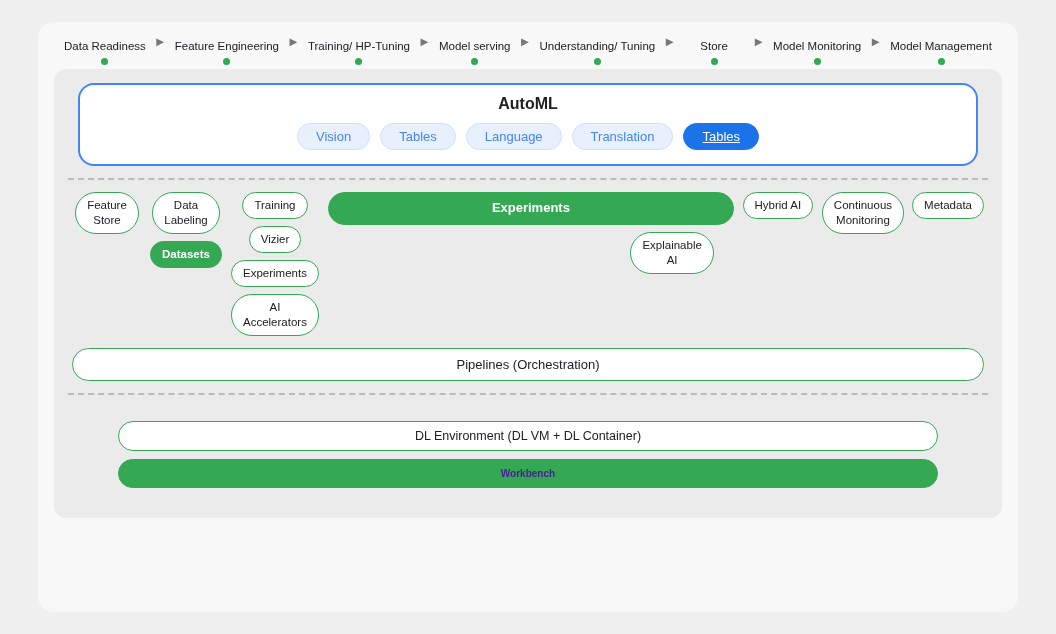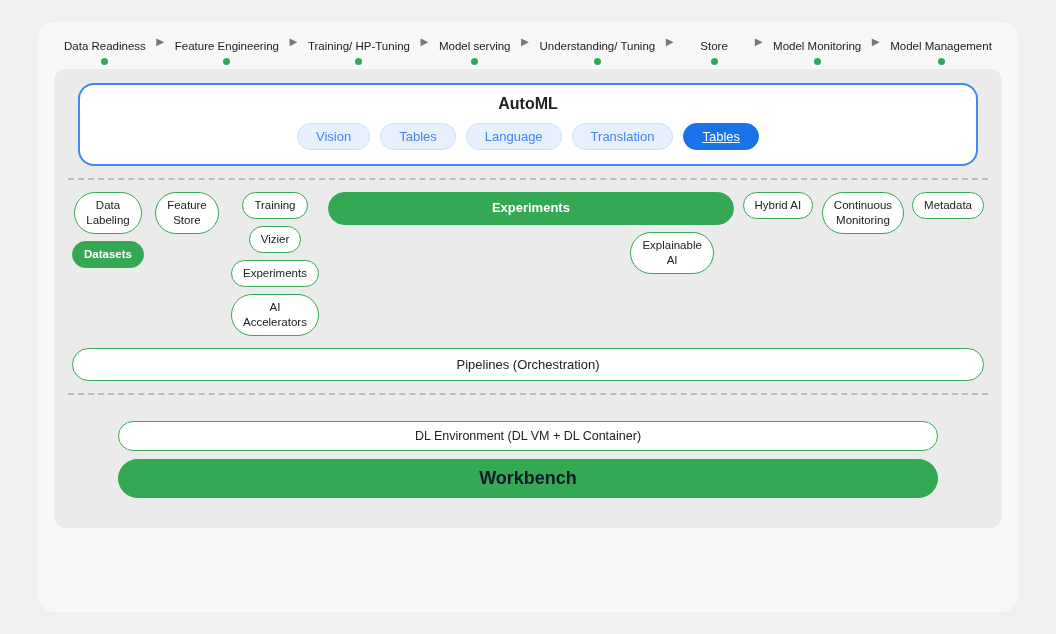--- a/index.html
+++ b/index.html
@@ -221,26 +221,26 @@
           <div class="automl-tab">Translation</div>
           <div class="automl-tab active">Tables</div>
         </div>
       </div>
 
       <hr class="dashed-divider">
 
       <div class="mid-row" style="align-items:flex-start; padding: 0 4px;">
 
         <div class="multi-pill" style="min-width:70px;">
+          <div class="pill-small" style="text-align:center;">Feature<br>Store</div>
+        </div>
+
+        <div class="multi-pill" style="min-width:70px;">
           <div class="pill-small" style="line-height:1.3; text-align:center;">Data<br>Labeling</div>
           <div class="pill-small green-fill">Datasets</div>
-        </div>
-
-        <div class="multi-pill" style="min-width:70px;">
-          <div class="pill-small" style="text-align:center;">Feature<br>Store</div>
         </div>
 
         <div class="multi-pill" style="min-width:90px;">
           <div class="pill-small">Training</div>
           <div class="pill-small">Vizier</div>
           <div class="pill-small">Experiments</div>
           <div class="pill-small" style="text-align:center;">AI<br>Accelerators</div>
         </div>
 
         <div class="multi-pill" style="min-width:100px; flex:1;">
@@ -263,18 +263,18 @@
       </div>
 
       <div style="padding: 12px 4px 0;">
         <div class="pipeline-pill">Pipelines (Orchestration)</div>
       </div>
 
       <hr class="dashed-divider" style="margin-top:12px; margin-bottom:10px;">
 
       <div style="padding: 16px 50px;">
         <div style="border: 1.5px solid #34a853; border-radius: 50px; padding: 7px 0; text-align:center; font-size:12.5px; color:#202124; background:white; margin-bottom:8px;">DL Environment (DL VM + DL Container)</div>
-        <div style="border: 1.5px solid #34a853; border-radius: 50px; padding: 8px 0; text-align:center; font-size:18px; font-weight:700; color:#0f172a; background:#34a853;">Workbench</div>
+        <div style="border: 1.5px solid #34a853; border-radius: 50px; padding: 8px 0; text-align:center; font-size:10px; font-weight:700; color:#4c1d95; background:#34a853;">Workbench</div>
       </div>
 
     </div>
   </div>
 </div>
 
 </body></html>

